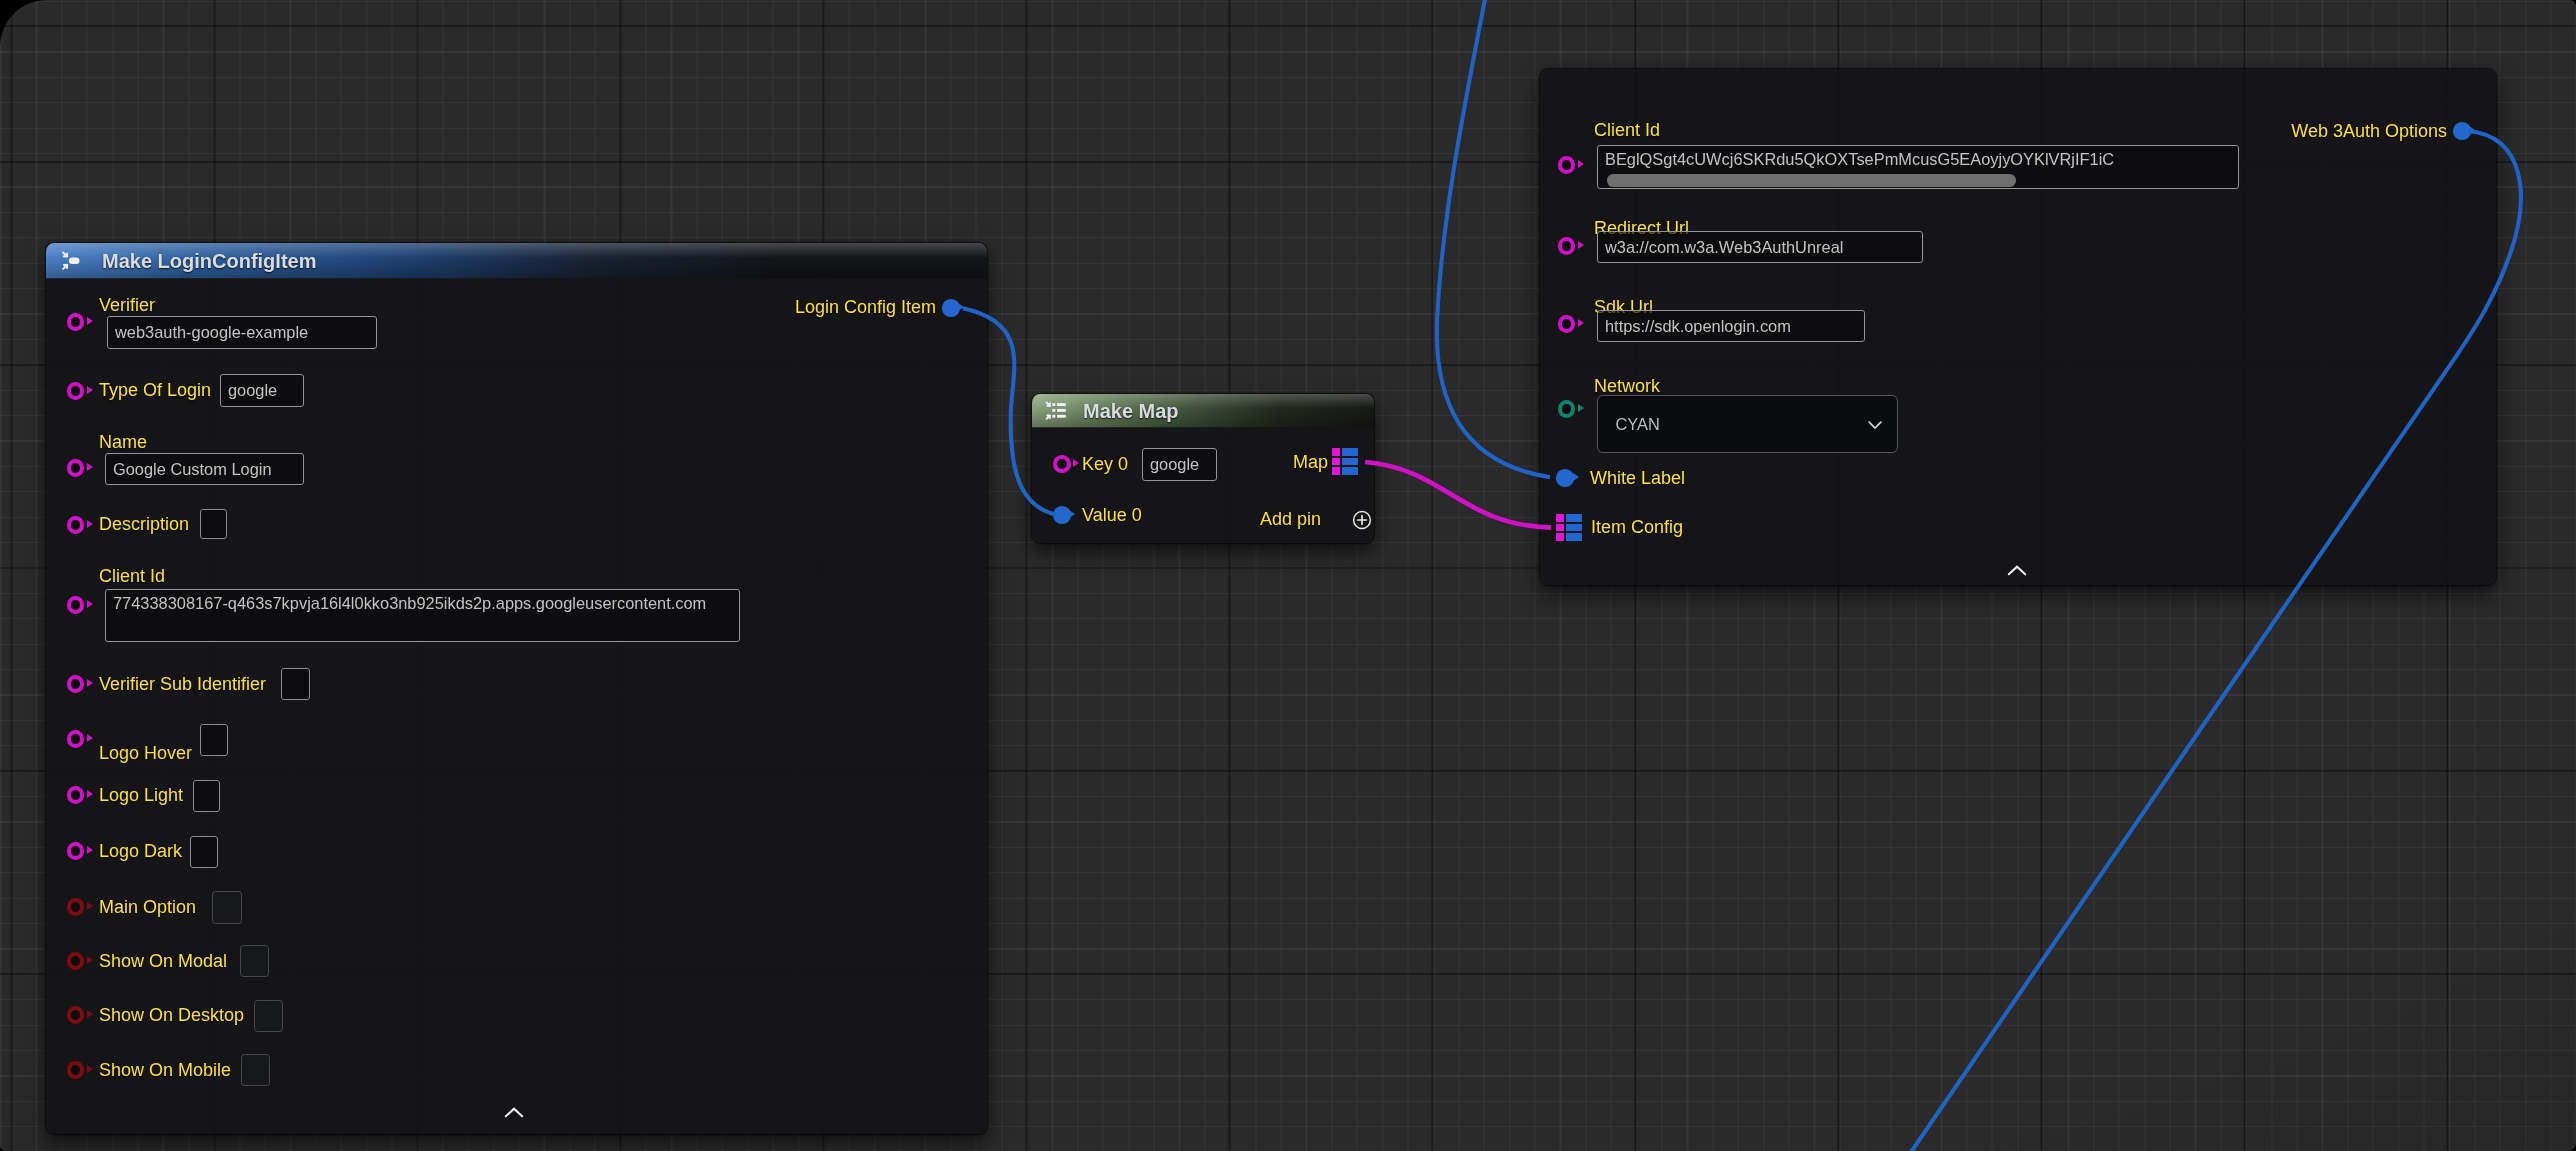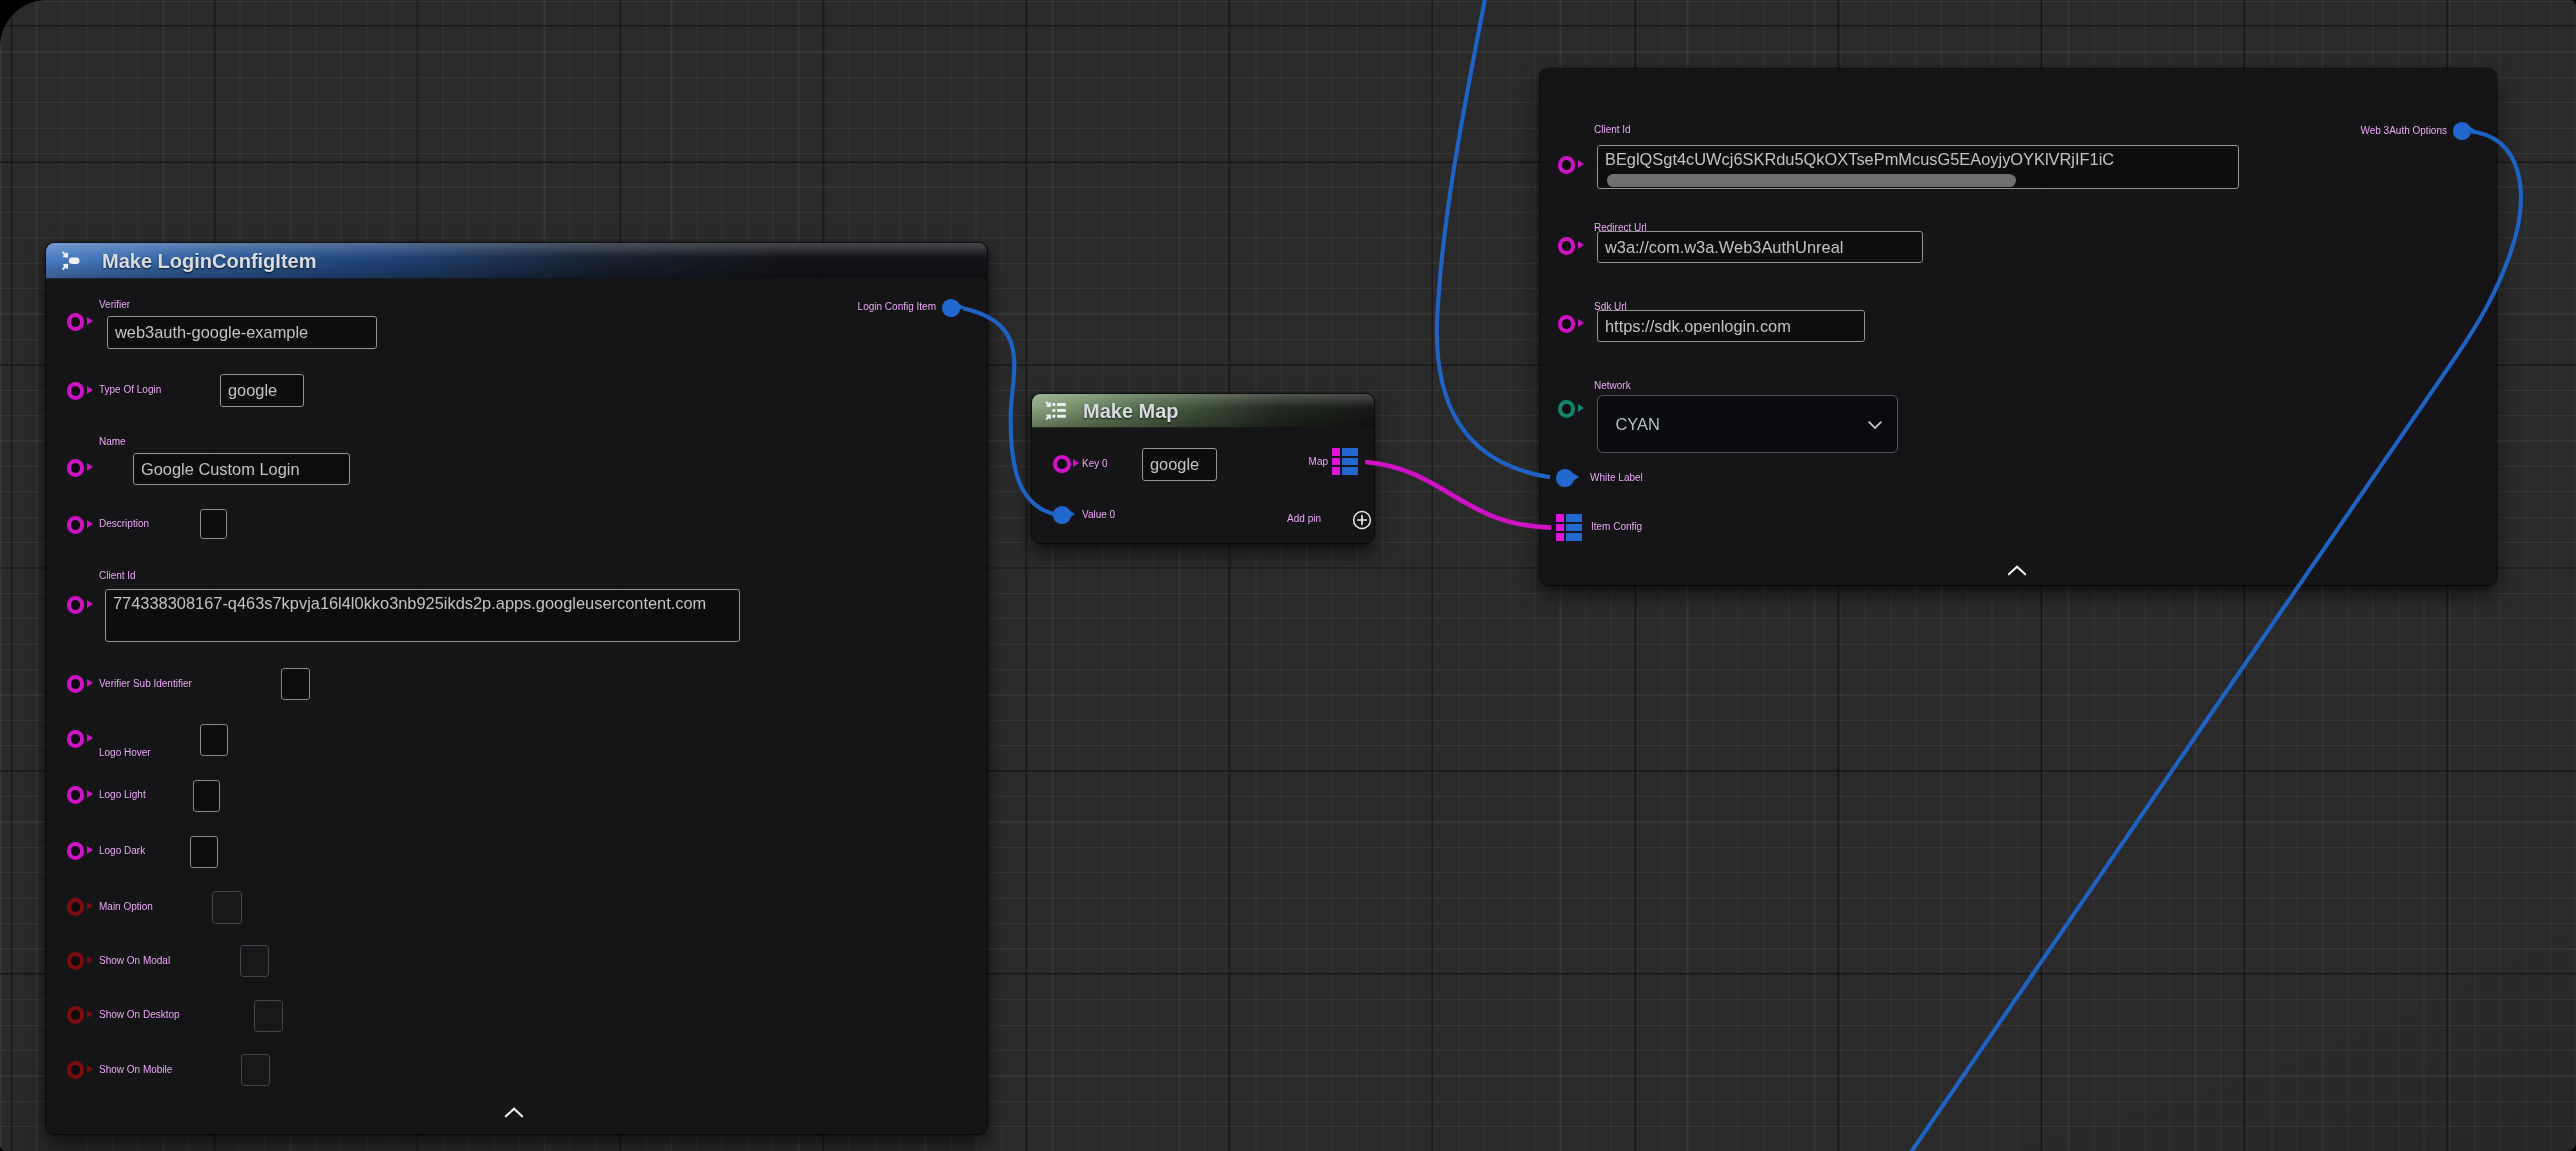--- a/index.html
+++ b/index.html
@@ -25,21 +25,21 @@
   .nhead.blue{background:
       linear-gradient(to bottom, rgba(255,255,255,0.22), rgba(255,255,255,0) 42%, rgba(0,0,0,0.28)),
       linear-gradient(to right, #4b80c6 0%, #30619f 16%, #20457a 36%, #182334 58%, #141519 78%, #141519 100%);}
   .nhead.green{background:
       linear-gradient(to bottom, rgba(255,255,255,0.22), rgba(255,255,255,0) 42%, rgba(0,0,0,0.28)),
       linear-gradient(to right, #8aa37d 0%, #617e57 22%, #3d5038 48%, #23291f 72%, #171917 100%);}
   .ntitle{position:absolute;font-weight:bold;font-size:20px;color:#d9dde3;
           text-shadow:0 1.2px 1.8px rgba(0,0,0,0.8);white-space:nowrap;}
   .hicon{position:absolute;}
   
-  .plabel{position:absolute;font-size:10px;line-height:20px;color:#f0abfc;white-space:nowrap;
+  .plabel{position:absolute;font-size:18px;line-height:20px;color:#fde047;white-space:nowrap;
           text-shadow:0 0.6px 1.2px rgba(0,0,0,0.6);}
   .plabel.right{text-align:right;}
   
   .pin{position:absolute;width:17.5px;height:17.5px;border-radius:50%;}
   .pin::after{content:'';position:absolute;left:16.4px;top:50%;margin-top:-4.7px;
       border-left:6.4px solid var(--c);border-top:4.7px solid transparent;border-bottom:4.7px solid transparent;}
   .pin.hollow{border:4.7px solid var(--c);background:#0d0d0d;}
   .pin.solid{background:var(--c);}
   
   .mapicon{position:absolute;width:26px;height:27px;display:flex;flex-direction:column;justify-content:space-between;}
@@ -92,21 +92,21 @@
     </div>
 
     <span class="pin hollow" style="--c:#d012c6;left:20.5px;top:139px;"></span>
     <div class="plabel" style="left:53px;top:137px;">Type Of Login</div>
     <div class="tbox" style="left:174px;top:131px;width:84px;height:33px;">
       <span>google</span>
     </div>
 
     <div class="plabel" style="left:53px;top:189px;">Name</div>
     <span class="pin hollow" style="--c:#d012c6;left:20.5px;top:216px;"></span>
-    <div class="tbox" style="left:59px;top:210px;width:217px;height:32px;margin-left:28px;">
+    <div class="tbox" style="left:59px;top:210px;width:199px;height:32px;">
       <span>Google Custom Login</span>
     </div>
 
     <span class="pin hollow" style="--c:#d012c6;left:20.5px;top:273px;"></span>
     <div class="plabel" style="left:53px;top:271px;">Description</div>
     <div class="tbox empty" style="left:154px;top:266px;width:27px;height:30px;"></div>
 
     <div class="plabel" style="left:53px;top:323px;">Client Id</div>
     <span class="pin hollow" style="--c:#d012c6;left:20.5px;top:353px;"></span>
     <div class="tbox multi" style="left:59px;top:346px;width:635px;height:53px;">

